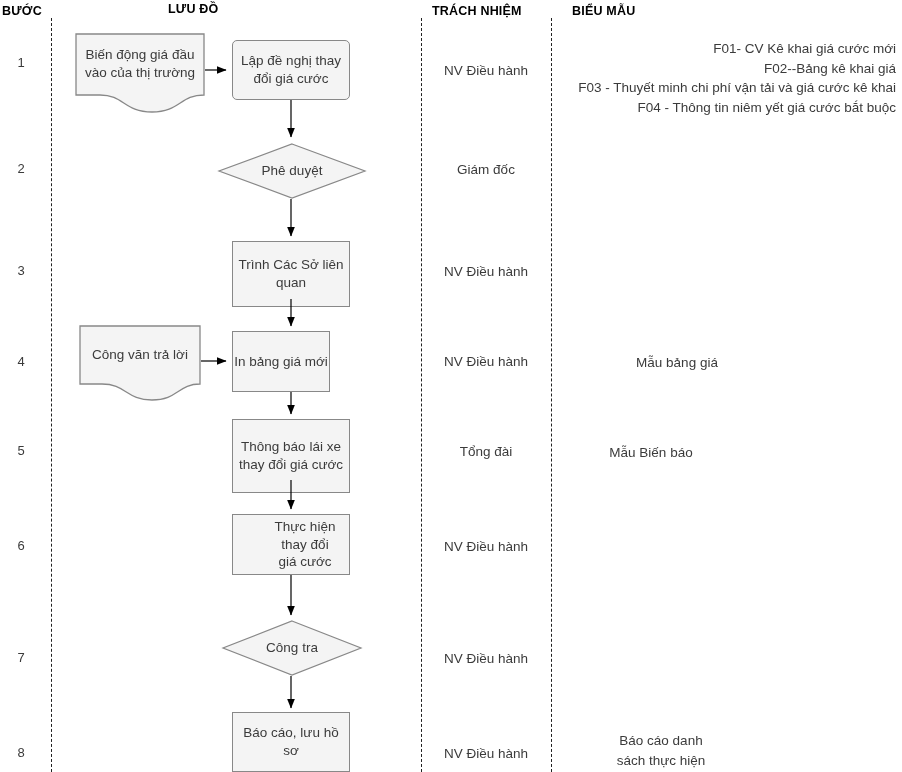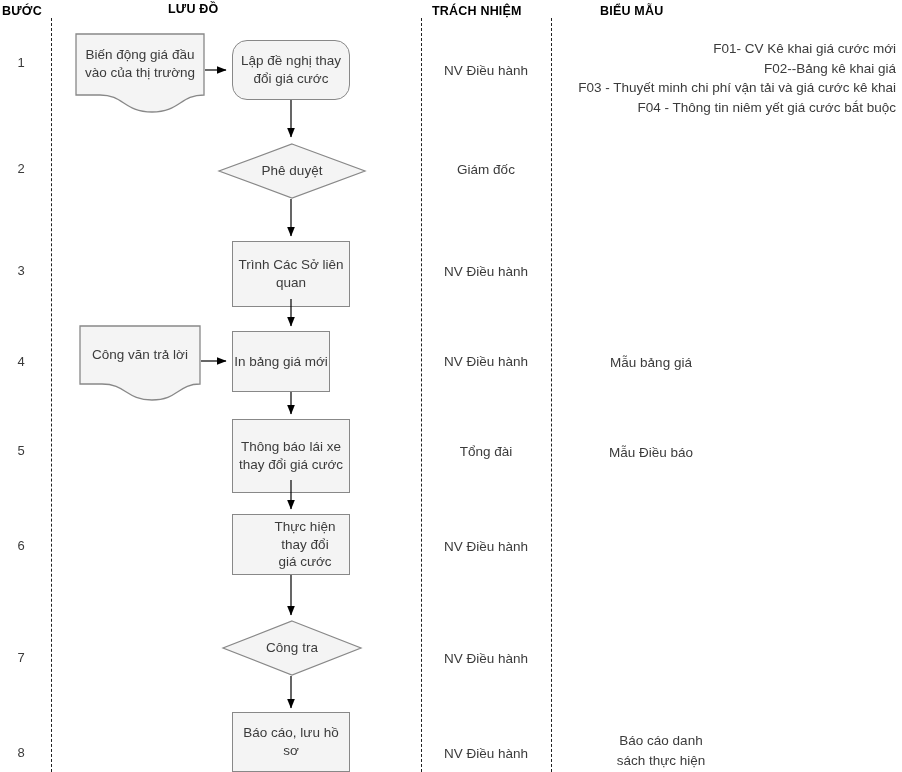--- a/index.html
+++ b/index.html
@@ -72,21 +72,21 @@
     color: #3b3b3b;
     white-space: pre-line;
   }
   .node.process {
     background: #f4f4f4;
     border: 1.3px solid #888888;
   }
   .node.process-round {
     background: #f4f4f4;
     border: 1.3px solid #888888;
-    border-radius: 15px;
+    border-radius: 5px;
   }
   .shape-svg {
     position: absolute;
     left: 0;
     top: 0;
     overflow: visible;
   }
   .node-label-over {
     position: absolute;
     display: flex;
@@ -105,21 +105,21 @@
   }
 </style>
 </head>
 <body>
 
 <div id="page">
 
   <div class="hdr" style="left:2px; top:4px;">BƯỚC</div>
   <div class="hdr" style="left:168px; top:2px;">LƯU ĐỒ</div>
   <div class="hdr" style="left:432px; top:4px;">TRÁCH NHIỆM</div>
-  <div class="hdr" style="left:572px; top:4px;margin-left:28px;">BIỂU MẪU</div>
+  <div class="hdr" style="left:572px; top:4px;">BIỂU MẪU</div>
 
   <div class="divider" style="left:51px;"></div>
   <div class="divider" style="left:421px;"></div>
   <div class="divider" style="left:551px;"></div>
 
   <div class="stepnum" style="left:6px; top:55px;">1</div>
   <div class="stepnum" style="left:6px; top:161px;">2</div>
   <div class="stepnum" style="left:6px; top:263px;">3</div>
   <div class="stepnum" style="left:6px; top:354px;">4</div>
   <div class="stepnum" style="left:6px; top:443px;">5</div>
@@ -133,22 +133,22 @@
   <div class="colcell" style="left:421px; top:353px; width:130px;">NV Điều hành</div>
   <div class="colcell" style="left:421px; top:443px; width:130px;">Tổng đài</div>
   <div class="colcell" style="left:421px; top:538px; width:130px;">NV Điều hành</div>
   <div class="colcell" style="left:421px; top:650px; width:130px;">NV Điều hành</div>
   <div class="colcell" style="left:421px; top:745px; width:130px;">NV Điều hành</div>
 
   <div class="formcell" style="left:571px; top:39px; width:325px;">F01- CV Kê khai giá cước mới
 F02--Bảng kê khai giá
 F03 - Thuyết minh chi phí vận tải và giá cước kê khai
 F04 - Thông tin niêm yết giá cước bắt buộc</div>
-  <div class="formcell centered" style="left:551px; top:353px; width:200px;">Mẫu bảng giá</div>
-  <div class="formcell centered" style="left:551px; top:443px; width:200px;">Mẫu Điều báo</div>
+  <div class="formcell centered" style="left:551px; top:353px; width:200px;padding-left:26px;">Mẫu bảng giá</div>
+  <div class="formcell centered" style="left:551px; top:443px; width:200px;">Mẫu Biến báo</div>
   <div class="formcell centered" style="left:551px; top:731px; width:220px;">Báo cáo danh
 sách thực hiện</div>
 
   <svg class="shape-svg" style="left:75px; top:33px;" width="130" height="80" viewBox="0 0 130 80">
     <path d="M1,1 L129,1 L129,62 C105,62 105,79 77,79 C49,79 49,62 25,62 L1,62 Z" transform="translate(0,0)" fill="#f4f4f4" stroke="#888888" stroke-width="1.3"></path>
   </svg>
   <div class="node-label-over" style="left:75px; top:33px; width:130px; height:62px;">Biến động giá đầu
 vào của thị trường</div>
 
   <div class="node process-round" style="left:232px; top:40px; width:118px; height:60px;">Lập đề nghị thay

